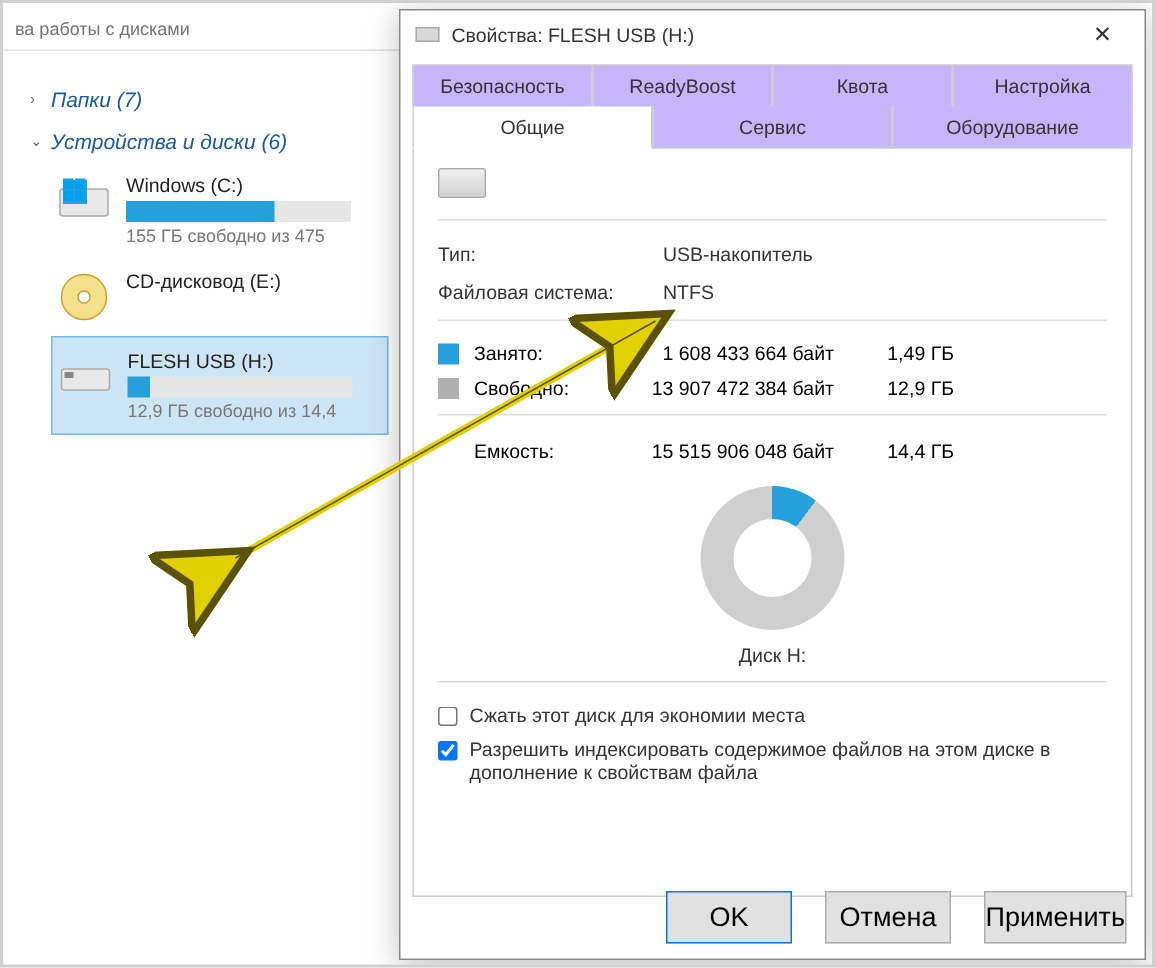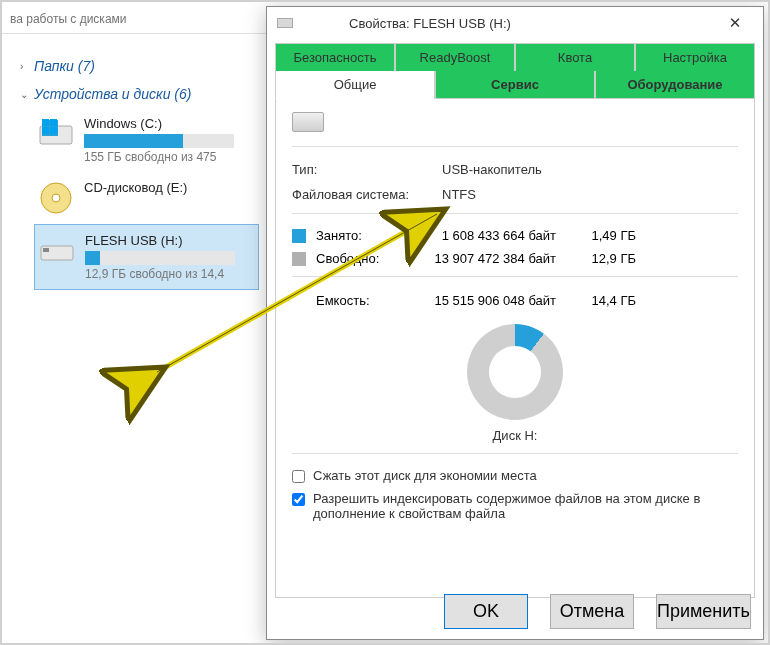--- a/index.html
+++ b/index.html
@@ -17,31 +17,31 @@
 .drive.selected { background: #cde6f7; border: 1px solid #7ab7e8; }
 .drive-icon { width: 36px; height: 36px; flex-shrink: 0; }
 .drive-info { flex: 1; font-size: 13px; min-width: 0; }
 .drive-name { color: #222; margin-bottom: 3px; }
 .drive-bar { width: 150px; height: 14px; background: #e6e6e6; position: relative; margin-bottom: 2px; }
 .drive-bar .fill { position: absolute; left: 0; top: 0; height: 100%; background: #26a0da; }
 .drive-free { font-size: 12px; color: #777; white-space: nowrap; }
 
 
 .dialog { position: absolute; left: 264px; top: 4px; width: 498px; height: 634px; background: #fff; border: 1px solid #888; box-shadow: 0 4px 20px rgba(0,0,0,0.25); }
-.dlg-title { display: flex; align-items: center; height: 32px; padding: 0 6px 0 10px; font-size: 13px; color: #333; gap: 48px; }
+.dlg-title { display: flex; align-items: center; height: 32px; padding: 0 6px 0 10px; font-size: 13px; color: #333; }
 .dlg-title .t-icon { width: 16px; height: 10px; background: #d8d8d8; border: 1px solid #aaa; margin-right: 8px; }
 .dlg-title .spacer { flex: 1; }
 .dlg-title .close { width: 44px; text-align: center; font-size: 15px; cursor: pointer; }
 .dlg-body { padding: 4px 8px 8px 8px; }
 
 .tabs { display: flex; flex-wrap: wrap; font-size: 13px; position: relative; }
-.tab { padding: 6px 0; text-align: center; border: 1px solid #ccc; background: #22c55e; cursor: pointer; margin-bottom: -1px; color: #333; }
+.tab { padding: 6px 0; text-align: center; border: 1px solid #ccc; background: #c4b5fd; cursor: pointer; margin-bottom: -1px; color: #333; }
 .tab-row1 .tab { flex: 1; }
 .tab-row2 { width: 100%; display: flex; }
-.tab-row2 .tab { flex: 1; border-top: none; font-weight: bold; }
+.tab-row2 .tab { flex: 1; border-top: none; }
 .tab.active { background: #fff; border-bottom: 1px solid #fff; font-weight: 400; }
 
 .tab-content { border: 1px solid #ccc; border-top: none; padding: 14px 16px 10px 16px; min-height: 500px; }
 
 .name-row { display: flex; align-items: center; gap: 14px; margin-bottom: 14px; }
 .disk-glyph { width: 32px; height: 20px; background: linear-gradient(#f0f0f0,#d0d0d0); border: 1px solid #aaa; border-radius: 2px; }
 .name-input { flex: 1; height: 24px; border: 1px solid #0078d7; background: #0078d7; color: #fff; padding: 2px 6px; font-size: 13px; }
 
 .sep { border: none; border-top: 1px solid #ddd; margin: 6px 0 10px 0; }
 

